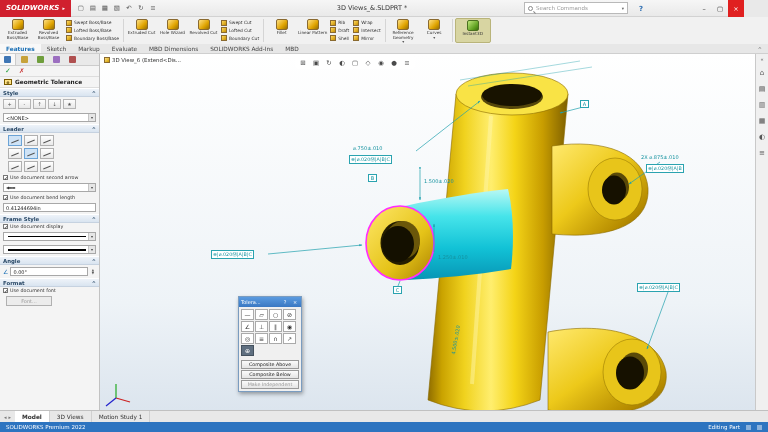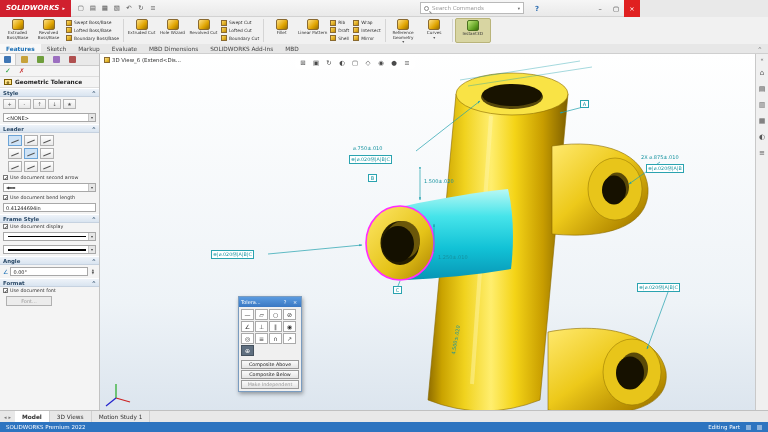--- a/index.html
+++ b/index.html
@@ -1,21 +1,21 @@
 <!DOCTYPE html>
 <html><head>
 <meta charset="utf-8">
 <style>
   * { box-sizing: border-box; margin: 0; padding: 0; }
   html,body { width:768px; height:432px; overflow:hidden; }
   body { font-family:"DejaVu Sans","Liberation Sans",sans-serif; background:#e9e9e9; position:relative; font-size:6px; color:#333; }
   #app { position:absolute; inset:0; }
 
   
-  .titlebar { position:absolute; left:0; top:0; width:640px; height:17px;
+  .titlebar { position:absolute; left:0; top:0; width:744px; height:17px;
     background:linear-gradient(#f6f6f6,#e9e9e9); border-bottom:1px solid #d2d2d2;
     display:flex; align-items:center; }
   .logo { height:17px; background:#d0202e; color:#fff; display:flex; align-items:center;
     padding:0 6px; font-size:7px; font-weight:bold; font-style:italic; gap:3px; }
   .logo .logo-caret { font-size:5px; font-style:normal; }
   .qat { display:flex; align-items:center; margin-left:4px; }
   .qat-icon { width:12px; height:15px; display:flex; align-items:center; justify-content:center;
     font-size:6.5px; color:#555; }
   .doc-title { position:absolute; left:0; right:0; text-align:center; font-size:6.5px; color:#333; pointer-events:none; }
   .search { position:absolute; right:116px; top:2px; width:104px; height:12px; background:#fff;
@@ -172,20 +172,21 @@
     </div>
     <div class="qat">
         <span class="qat-icon">▢</span>
         <span class="qat-icon">▤</span>
         <span class="qat-icon">▦</span>
         <span class="qat-icon">▧</span>
         <span class="qat-icon">↶</span>
         <span class="qat-icon">↻</span>
         <span class="qat-icon">≡</span>
       </div>
+    <div class="doc-title">3D Views_&amp;.SLDPRT *</div>
     <div class="search">
       <span class="mag"></span>
       <span class="ph">Search Commands</span>
       <span class="caret">▾</span>
     </div>
     <span class="help-btn">?</span>
     <div class="winctl">
       <span class="wbtn">–</span>
       <span class="wbtn">▢</span>
       <span class="wbtn close">×</span>

